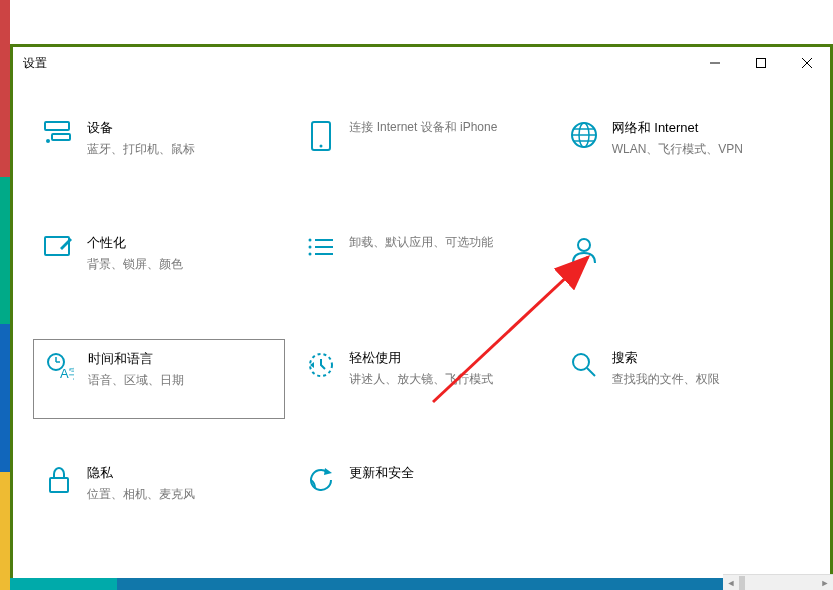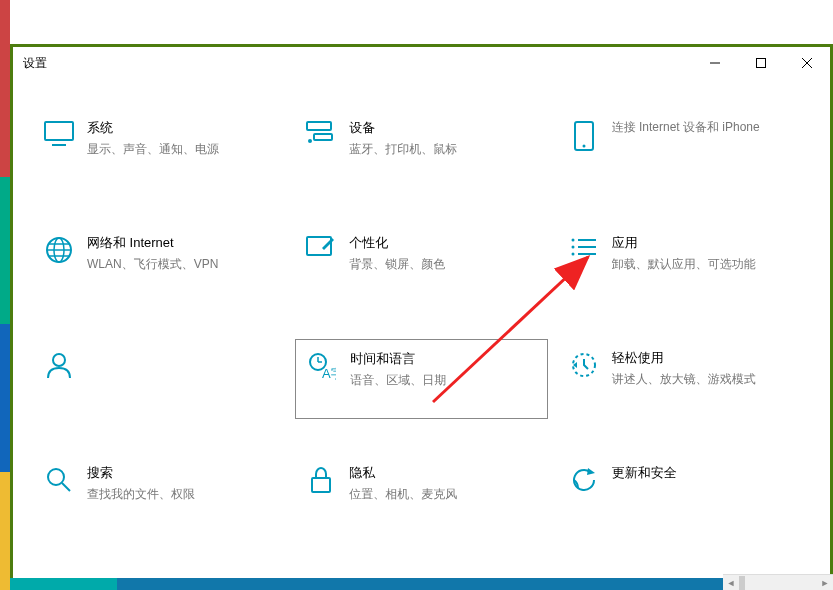--- a/index.html
+++ b/index.html
@@ -130,32 +130,20 @@
         <svg width="10" height="10">
             <line x1="0" y1="0" x2="10" y2="10" stroke="#000" stroke-width="1"></line>
             <line x1="10" y1="0" x2="0" y2="10" stroke="#000" stroke-width="1"></line>
           </svg>
       </div>
     </div>
   </div>
 
   <div class="content">
 
-    <div class="tile">
-      <span class="icon">
-        <svg width="30" height="26">
-            <rect x="1" y="1" width="28" height="18" rx="1" fill="none" stroke="#0099bc" stroke-width="2"></rect>
-            <line x1="8" y1="24" x2="22" y2="24" stroke="#0099bc" stroke-width="2"></line>
-          </svg>
-      </span>
-      <div class="texts">
-        <div class="title">系统</div>
-        <div class="desc">显示、声音、通知、电源</div>
-      </div>
-    </div>
 
     <div class="tile">
       <span class="icon">
         <svg width="30" height="26">
             <rect x="1" y="1" width="24" height="8" rx="1" fill="none" stroke="#0099bc" stroke-width="2"></rect>
             <rect x="8" y="13" width="18" height="6" rx="1" fill="none" stroke="#0099bc" stroke-width="2"></rect>
             <circle cx="4" cy="20" r="2" fill="#0099bc"></circle>
           </svg>
       </span>
       <div class="texts">
@@ -210,21 +198,20 @@
         <svg width="28" height="26">
             <line x1="3" y1="4" x2="3" y2="4" stroke="#0099bc" stroke-width="3" stroke-linecap="round"></line>
             <line x1="8" y1="4" x2="26" y2="4" stroke="#0099bc" stroke-width="2"></line>
             <line x1="3" y1="11" x2="3" y2="11" stroke="#0099bc" stroke-width="3" stroke-linecap="round"></line>
             <line x1="8" y1="11" x2="26" y2="11" stroke="#0099bc" stroke-width="2"></line>
             <line x1="3" y1="18" x2="3" y2="18" stroke="#0099bc" stroke-width="3" stroke-linecap="round"></line>
             <line x1="8" y1="18" x2="26" y2="18" stroke="#0099bc" stroke-width="2"></line>
           </svg>
       </span>
       <div class="texts">
-        <div class="title">应用</div>
         <div class="desc">卸载、默认应用、可选功能</div>
       </div>
     </div>
 
     <div class="tile">
       <span class="icon">
         <svg width="26" height="28">
             <circle cx="13" cy="9" r="6" fill="none" stroke="#0099bc" stroke-width="2"></circle>
             <path d="M2 27 C2 19 8 17 13 17 C18 17 24 19 24 27" fill="none" stroke="#0099bc" stroke-width="2"></path>
           </svg>
@@ -250,21 +237,21 @@
     <div class="tile">
       <span class="icon">
         <svg width="28" height="28">
             <circle cx="14" cy="14" r="11" fill="none" stroke="#0099bc" stroke-width="2" stroke-dasharray="3,3"></circle>
             <path d="M14 8 L14 14 L18 18" fill="none" stroke="#0099bc" stroke-width="2"></path>
             <polygon points="3,14 7,11 7,17" fill="#0099bc"></polygon>
           </svg>
       </span>
       <div class="texts">
         <div class="title">轻松使用</div>
-        <div class="desc">讲述人、放大镜、游戏模式</div>
+        <div class="desc">讲述人、放大镜、飞行模式</div>
       </div>
     </div>
 
     <div class="tile">
       <span class="icon">
         <svg width="28" height="28">
             <circle cx="11" cy="11" r="8" fill="none" stroke="#0099bc" stroke-width="2"></circle>
             <line x1="17" y1="17" x2="25" y2="25" stroke="#0099bc" stroke-width="2"></line>
           </svg>
       </span>

